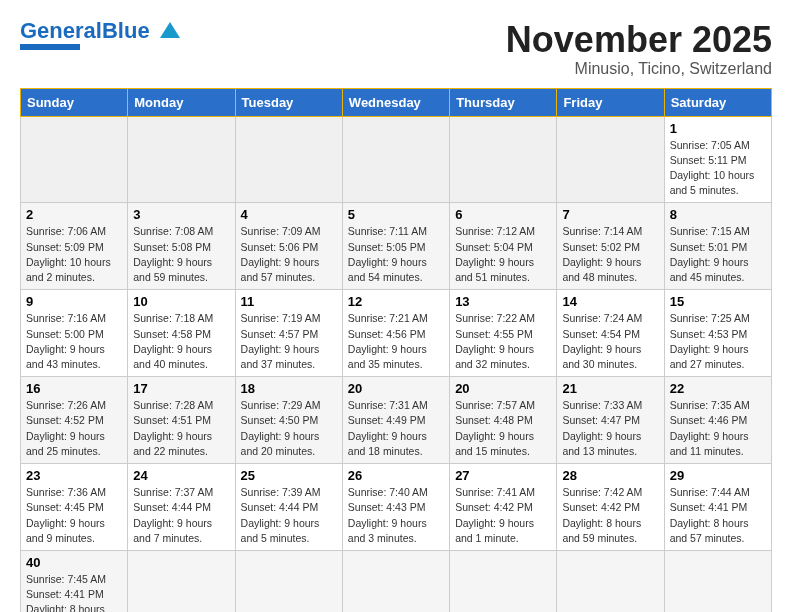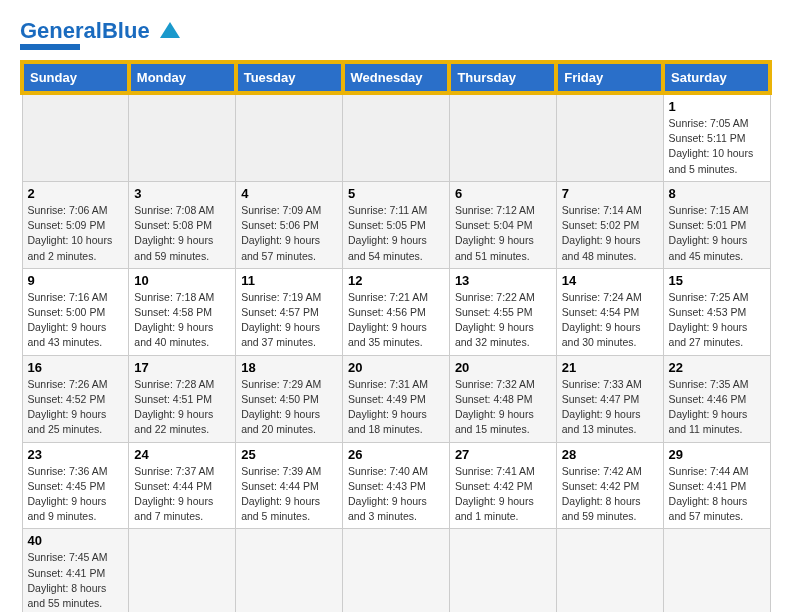--- a/index.html
+++ b/index.html
@@ -54,21 +54,21 @@
       border-collapse: collapse;
       font-size: 11px;
     }
     thead tr th {
       background-color: #2a6fc9;
       color: #fff;
       text-align: left;
       padding: 6px 6px;
       font-size: 13px;
       font-weight: bold;
-      border: 4px solid #eab308;
+      border: 1px solid #eab308;
     }
     tbody tr td {
       border: 1px solid #ccc;
       vertical-align: top;
       padding: 4px 5px;
       min-height: 70px;
       width: calc(100%/7);
     }
     .day-num {
       font-weight: bold;
@@ -105,20 +105,24 @@
     <div style="display:flex;align-items:flex-end;gap:6px;">
       <span class="logo-text">
         <span>General</span><span style="color:#1a6bbf;">Blue</span>
       </span>
       <div style="margin-left:4px;margin-bottom:4px;">
         <div style="width:0;height:0;border-left:10px solid transparent;border-right:10px solid transparent;border-bottom:16px solid #1a99cc;"></div>
       </div>
     </div>
     <div class="logo-blue-bar"></div>
   </div>
+  <div class="title-block">
+    <div class="month-title">November 2025</div>
+    <div class="location-title">Minusio, Ticino, Switzerland</div>
+  </div>
 </div>
 
 <table>
   <thead>
     <tr>
     <th>Sunday</th>
         <th>Monday</th>
         <th>Tuesday</th>
         <th>Wednesday</th>
         <th>Thursday</th>
@@ -249,21 +253,21 @@
 Daylight: 9 hours and 20 minutes.</div>
         </td>
         <td>
           <span class="day-num">20</span>
           <div class="day-info">Sunrise: 7:31 AM
 Sunset: 4:49 PM
 Daylight: 9 hours and 18 minutes.</div>
         </td>
         <td>
           <span class="day-num">20</span>
-          <div class="day-info">Sunrise: 7:32 AM
+          <div class="day-info">Sunrise: 7:57 AM
 Sunset: 4:48 PM
 Daylight: 9 hours and 15 minutes.</div>
         </td>
         <td>
           <span class="day-num">21</span>
           <div class="day-info">Sunrise: 7:33 AM
 Sunset: 4:47 PM
 Daylight: 9 hours and 13 minutes.</div>
         </td>
         <td>

